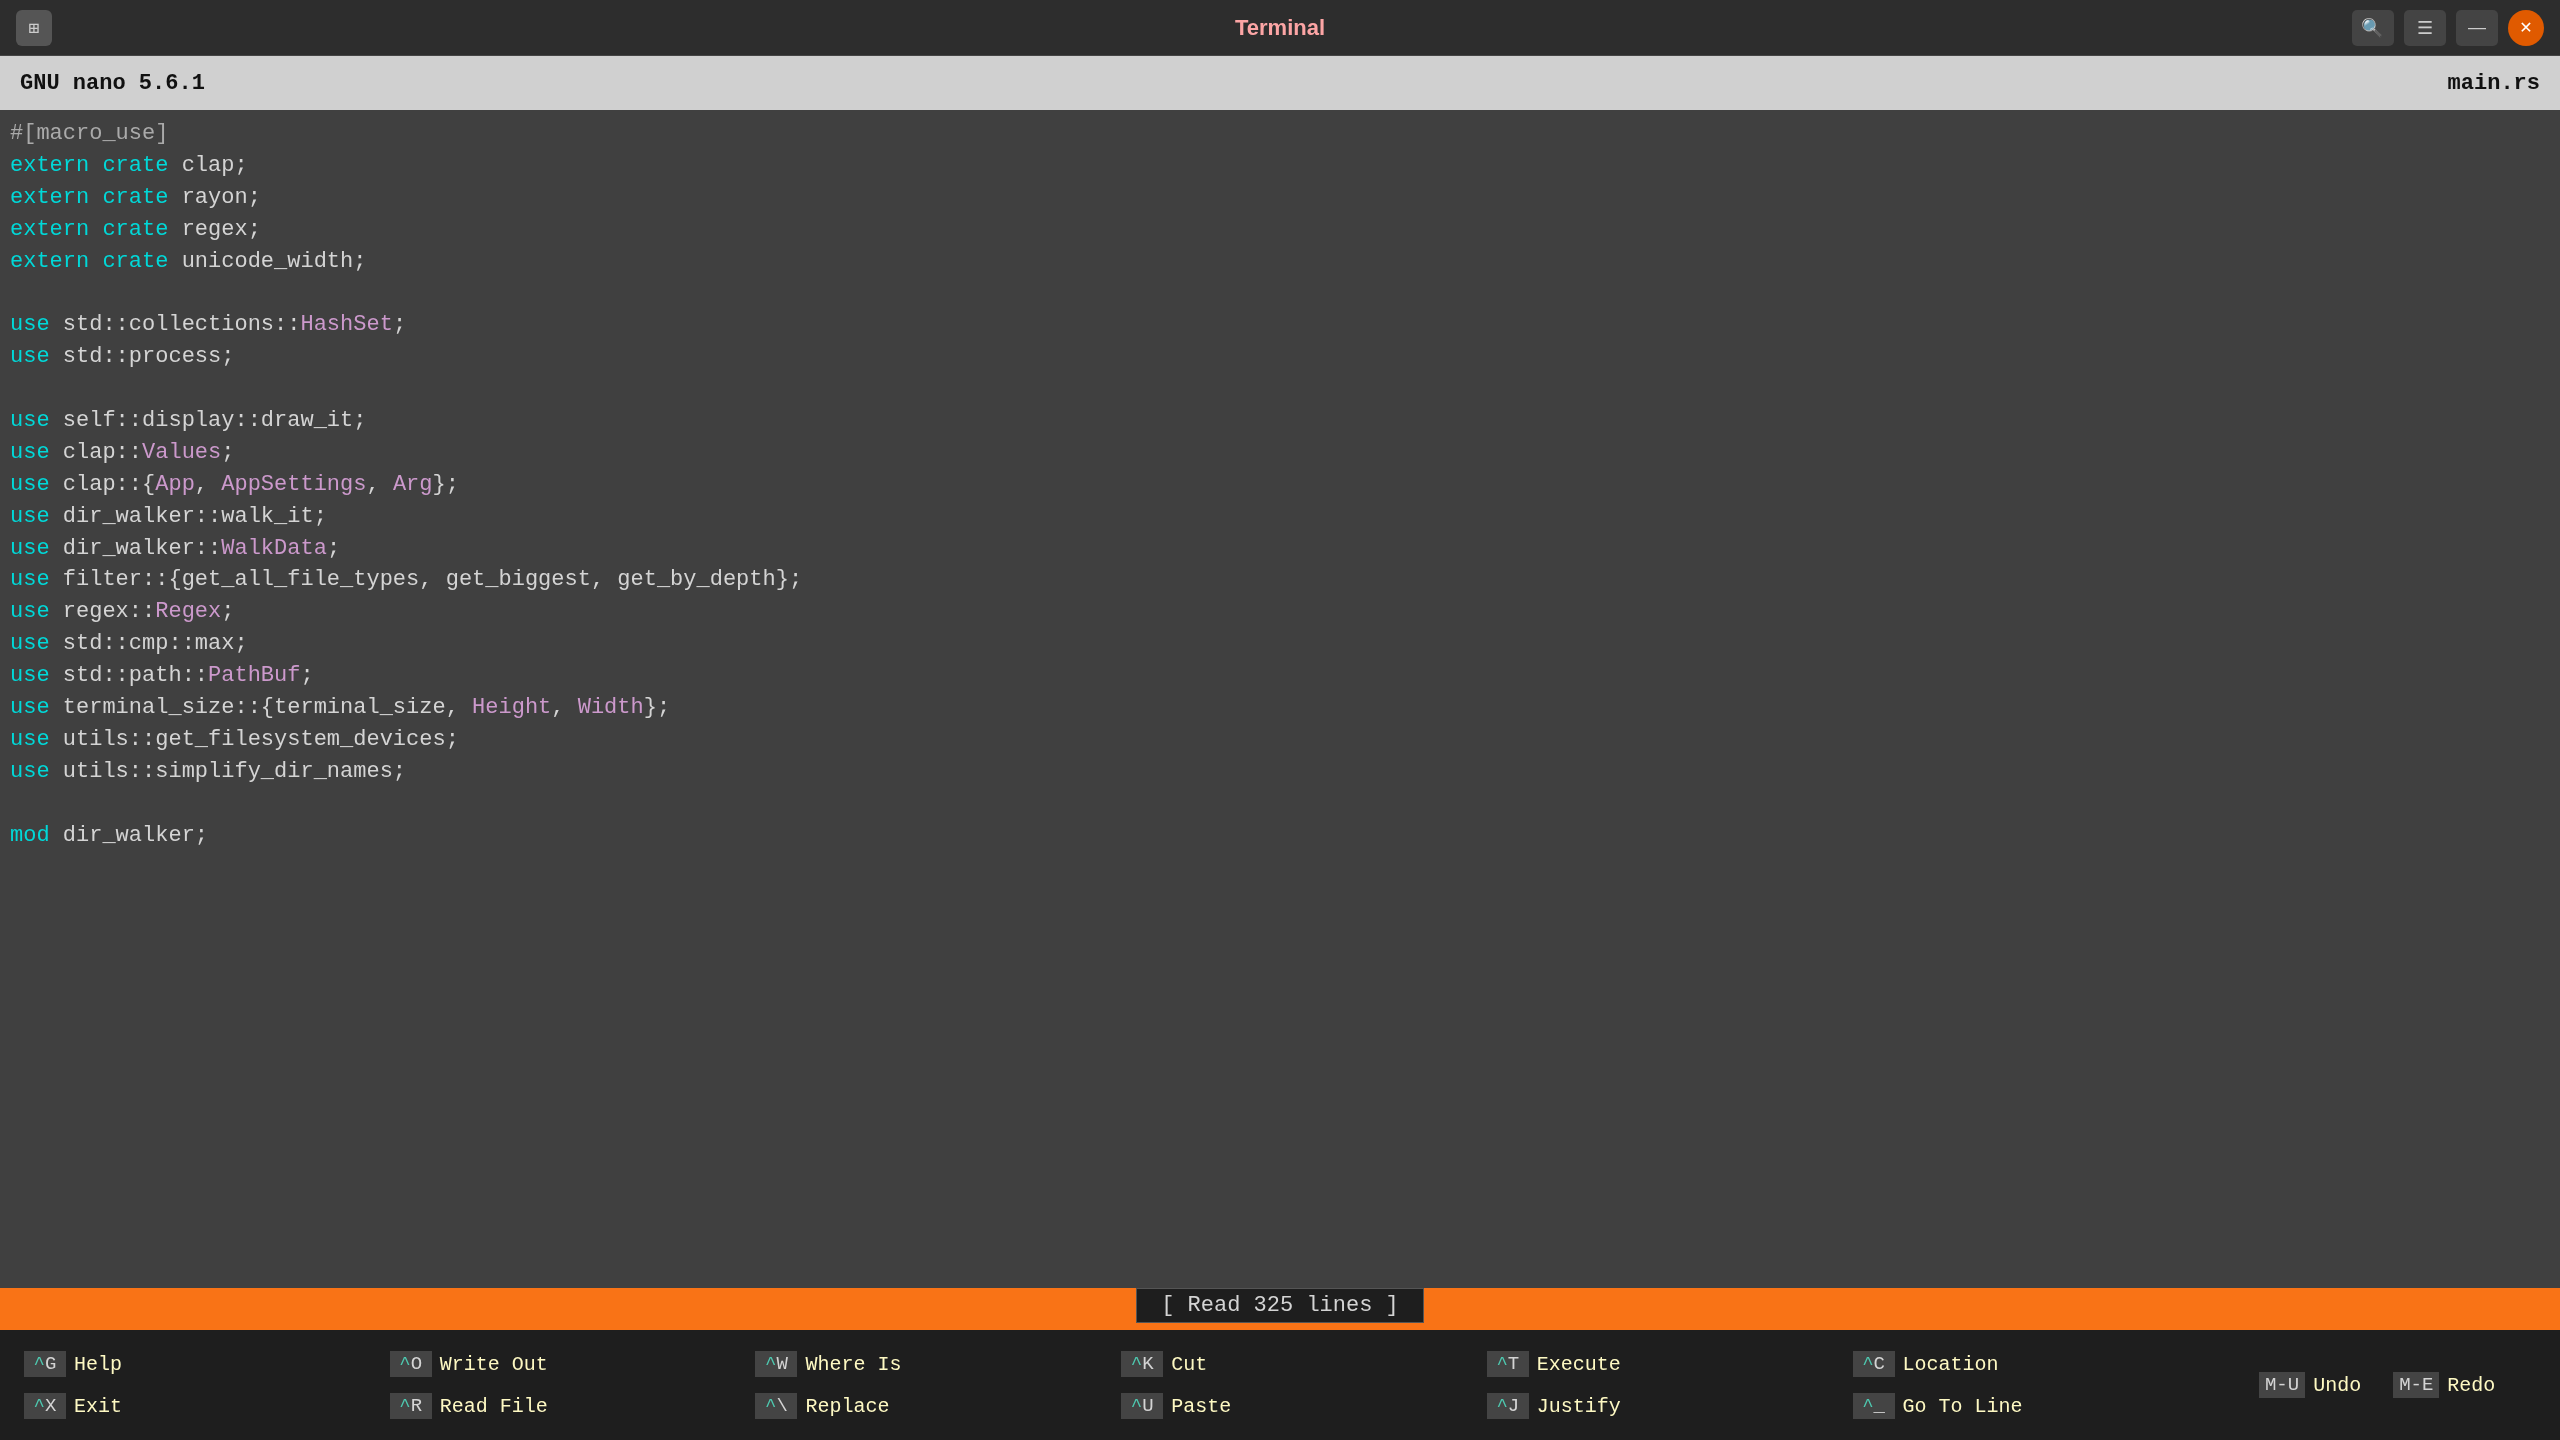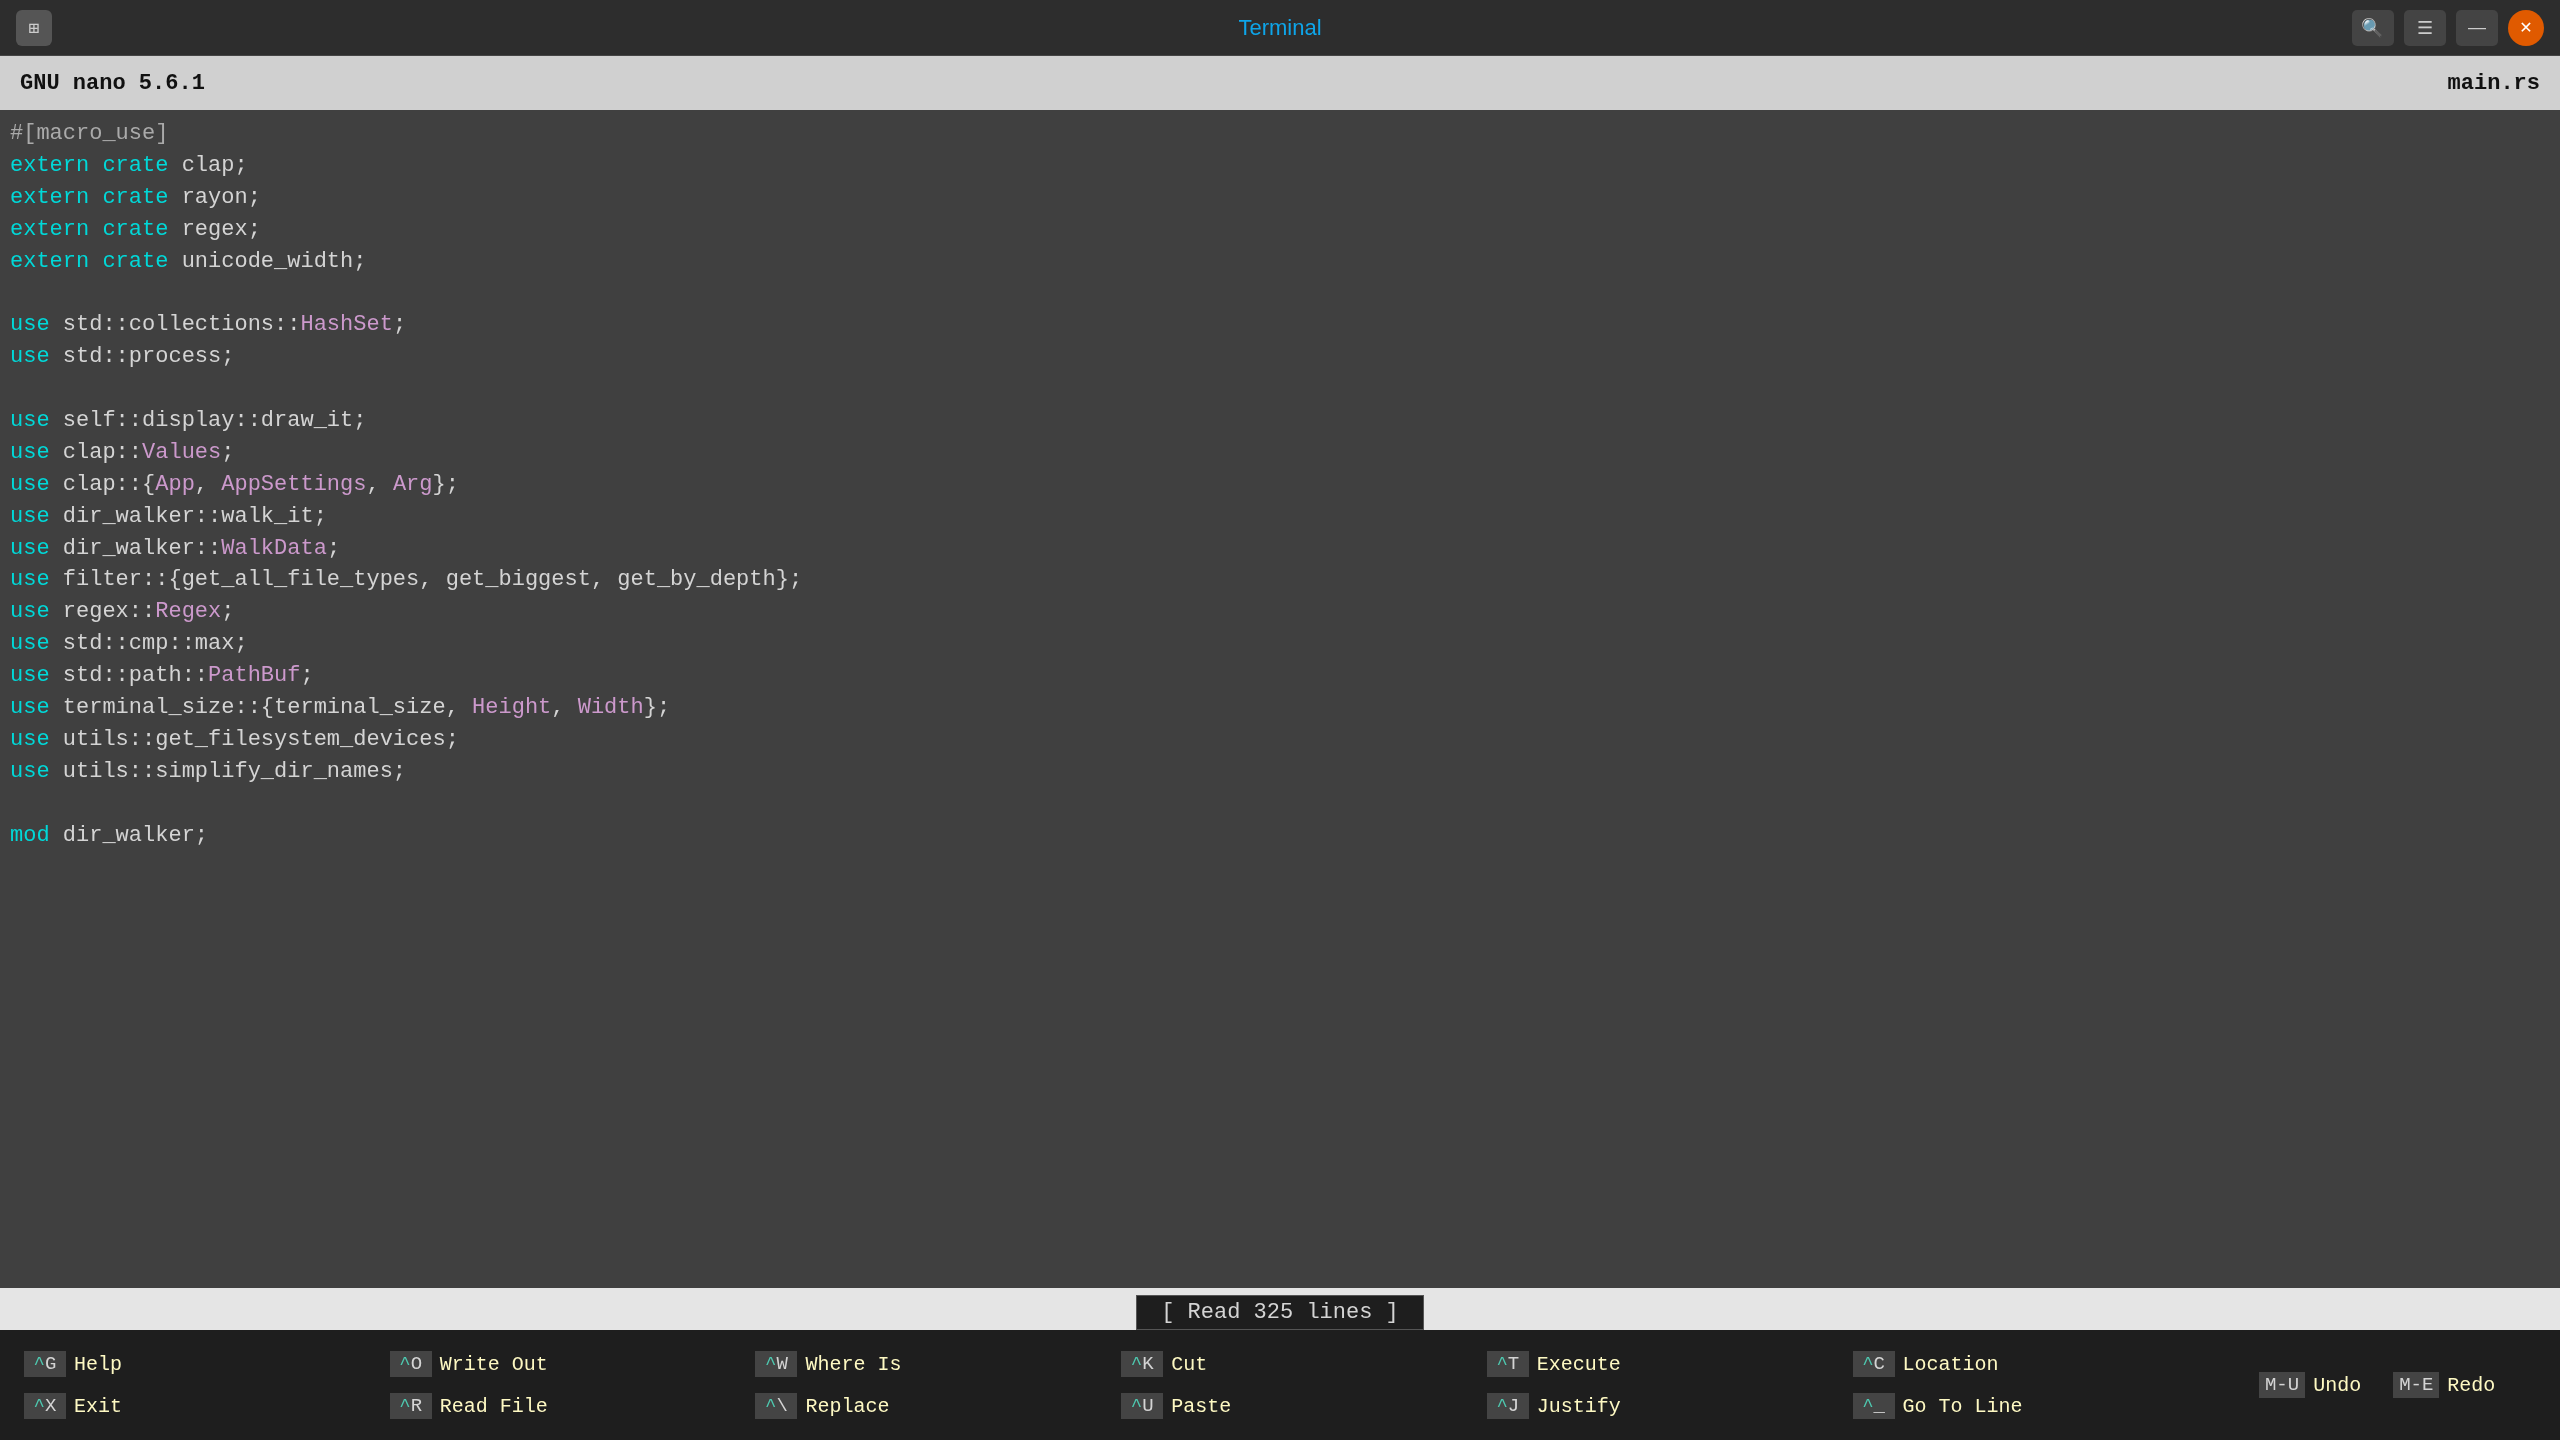--- a/index.html
+++ b/index.html
@@ -43,23 +43,24 @@
       align-items: center;
       justify-content: center;
       color: #ccc;
       font-size: 18px;
     }
 
     #titlebar-center {
       position: absolute;
       left: 50%;
       transform: translateX(-50%);
-      color: #0ea5e9;
+      color: #fca5a5;
       font-size: 22px;
       font-family: sans-serif;
+      font-weight: bold;
     }
 
     #titlebar-right {
       display: flex;
       align-items: center;
       gap: 10px;
     }
 
     .title-btn {
       width: 42px;
@@ -131,23 +132,23 @@
 
     .code-line {
       white-space: pre;
       display: block;
     }
 
     
     #status-bar {
       width: 100%;
       height: 42px;
-      background: #e5e5e5;
-      display: flex;
-      align-items: flex-end;
+      background: #f97316;
+      display: flex;
+      align-items: flex-start;
       justify-content: center;
     }
 
     #status-message {
       background: #1e1e1e;
       color: #d4d4d4;
       font-family: 'Courier New', monospace;
       font-size: 22px;
       border: 1px solid #555;
       padding: 4px 24px;

